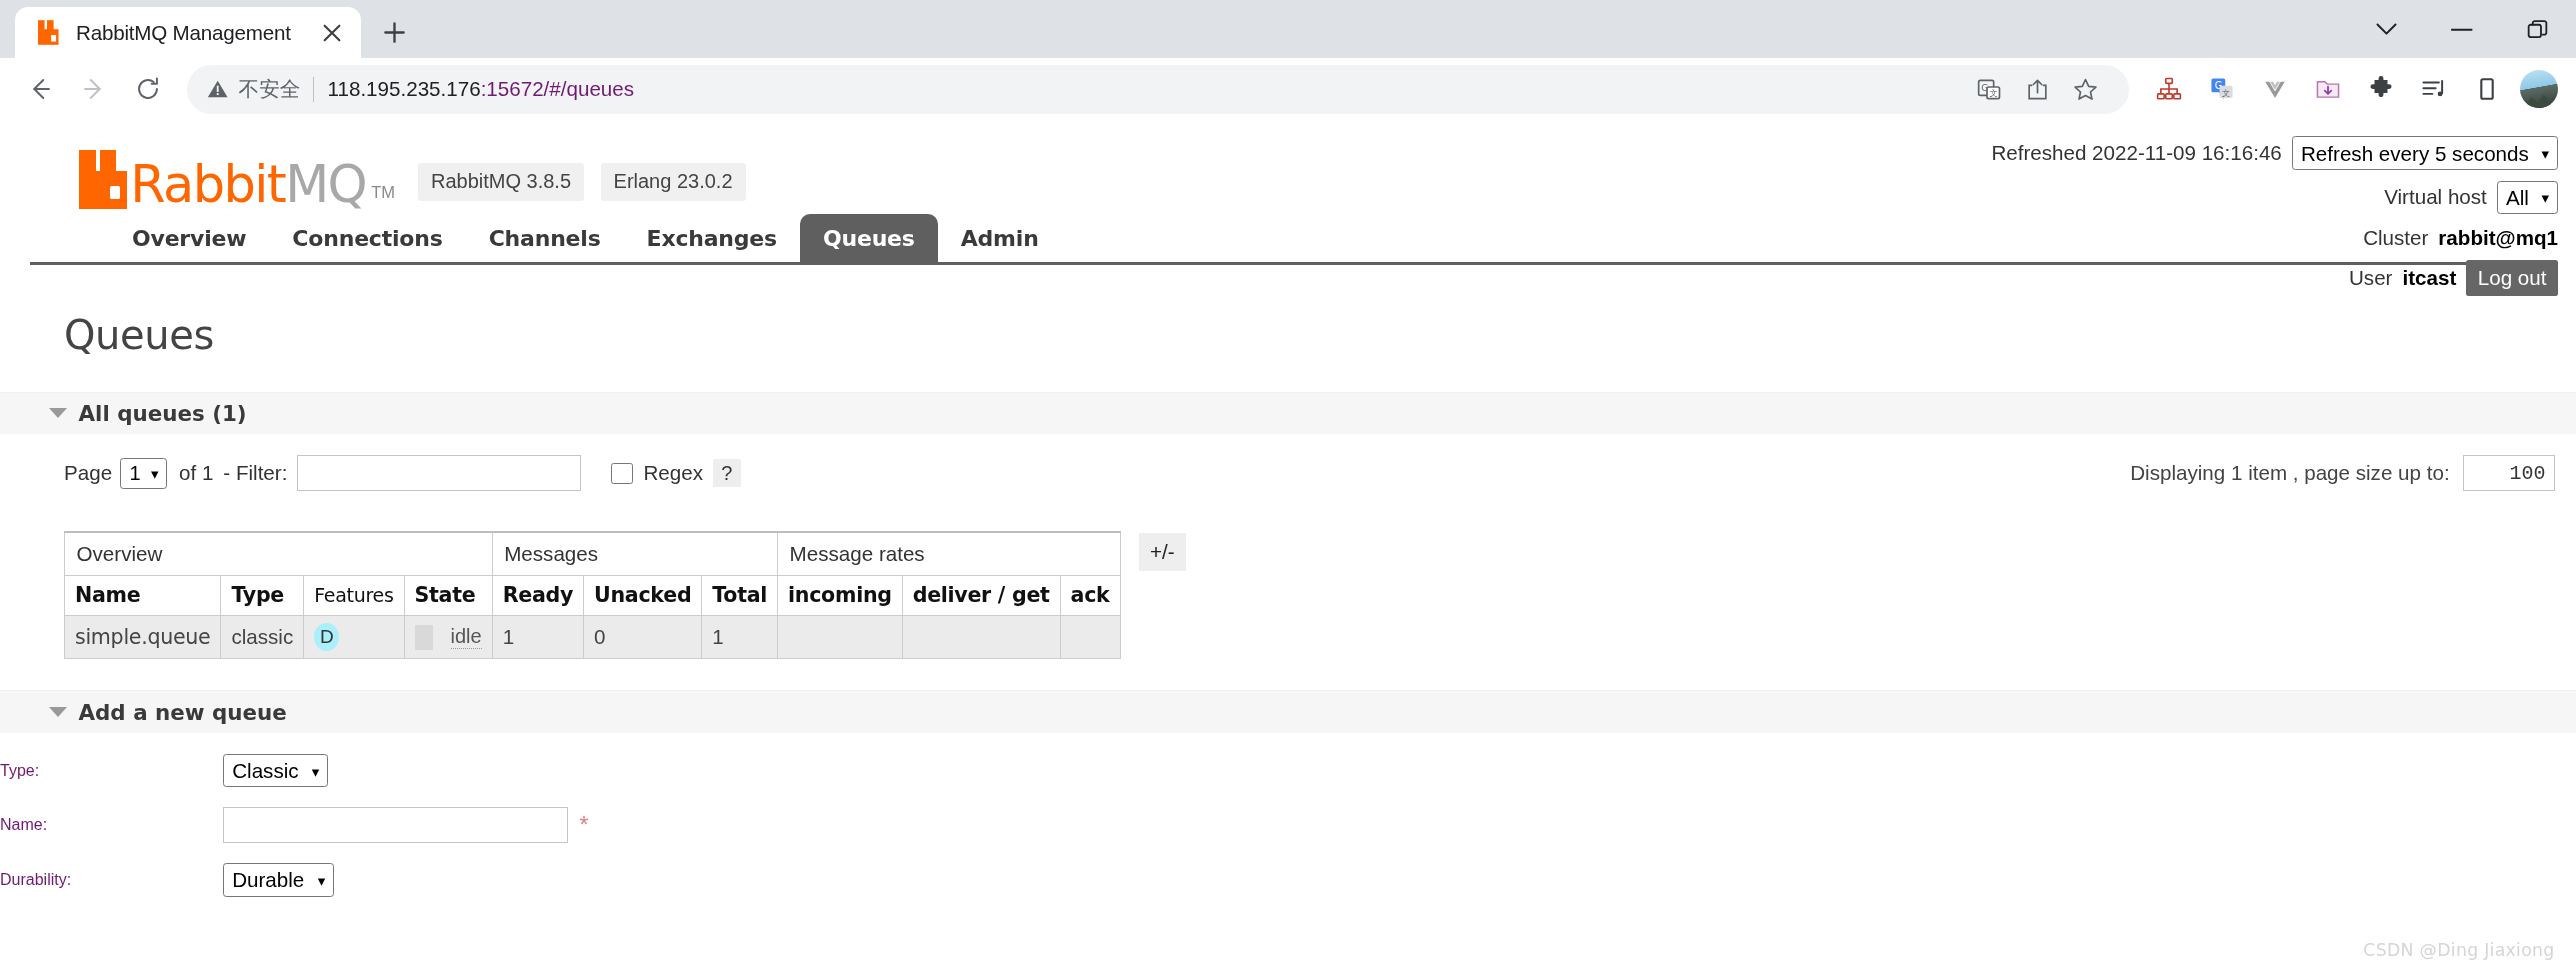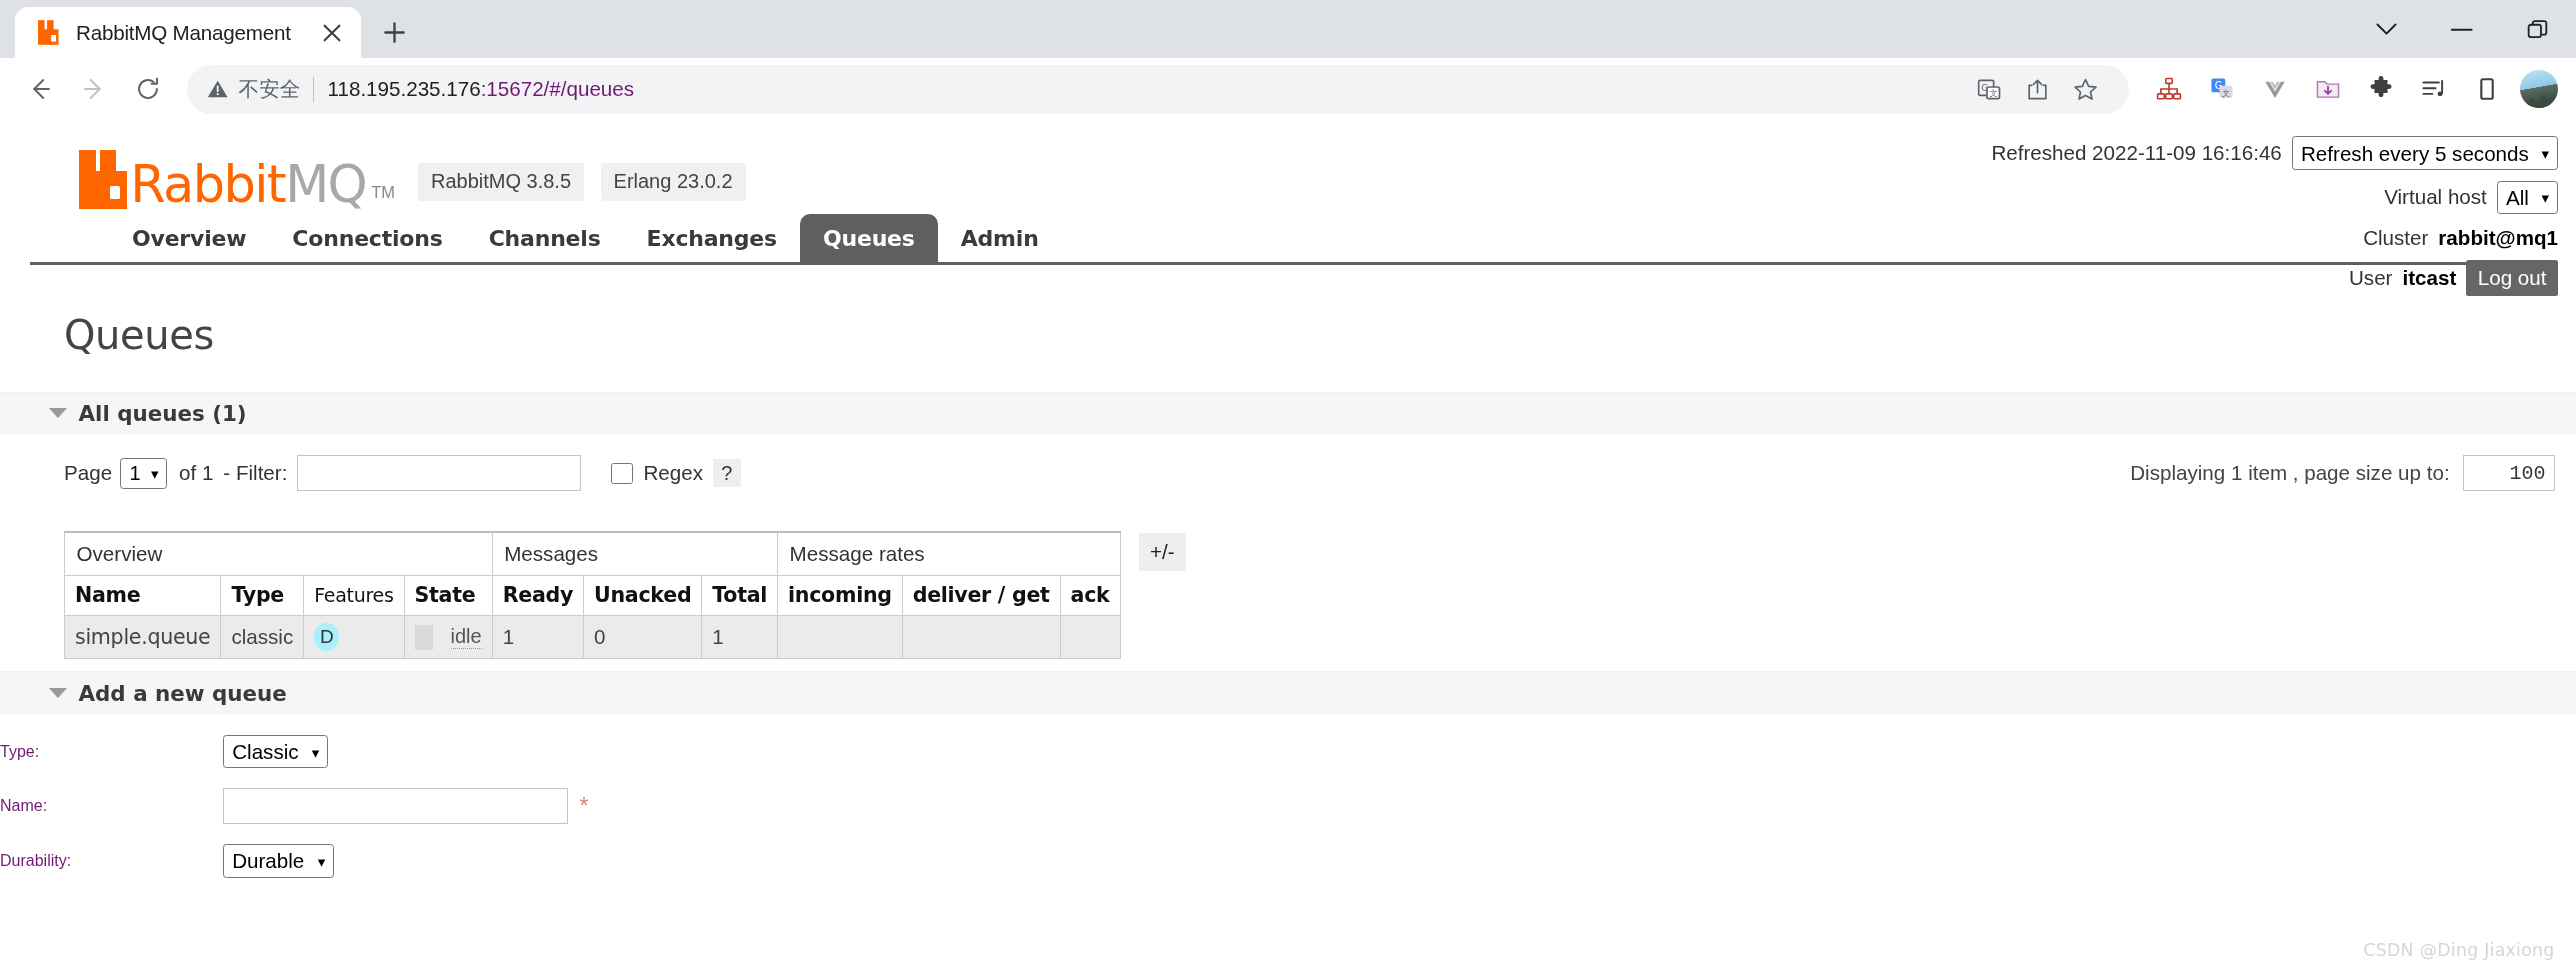--- a/index.html
+++ b/index.html
@@ -465,21 +465,21 @@
     background: #eeeeee;
     color: #222;
     font-size: 20.6px;
     padding: 6.6px 11.5px;
     margin-left: 18px;
     margin-top: 2.5px;
     white-space: nowrap;
   }
 
   
-  .addq-bar { margin-top: 12px; }
+  .addq-bar { margin-top: 31px; }
   .form-area { padding: 21.4px 0 0 0; }
   .form-row {
     display: flex;
     align-items: center;
     margin-bottom: 20px;
   }
   .form-label {
     width: 223px;
     text-align: left;
     font-size: 16px;

